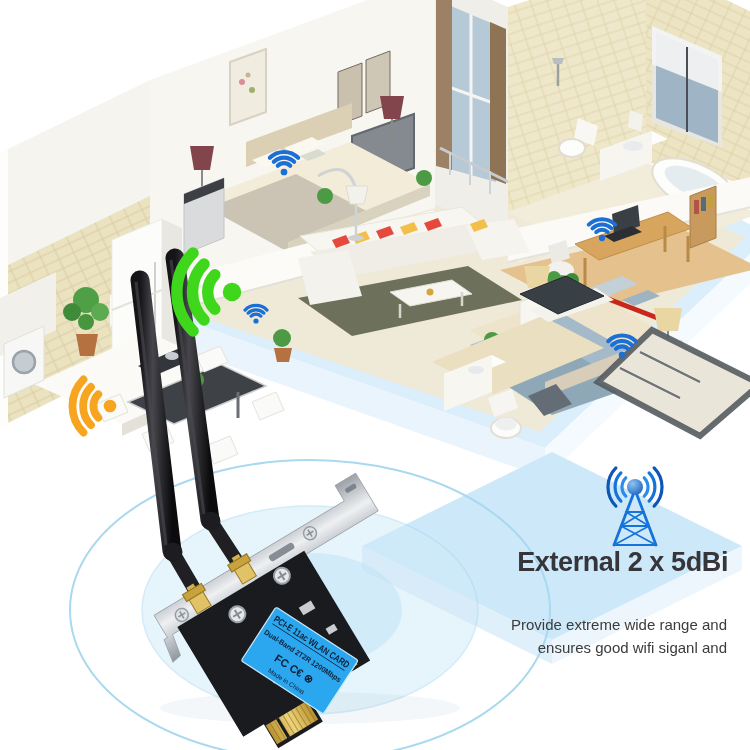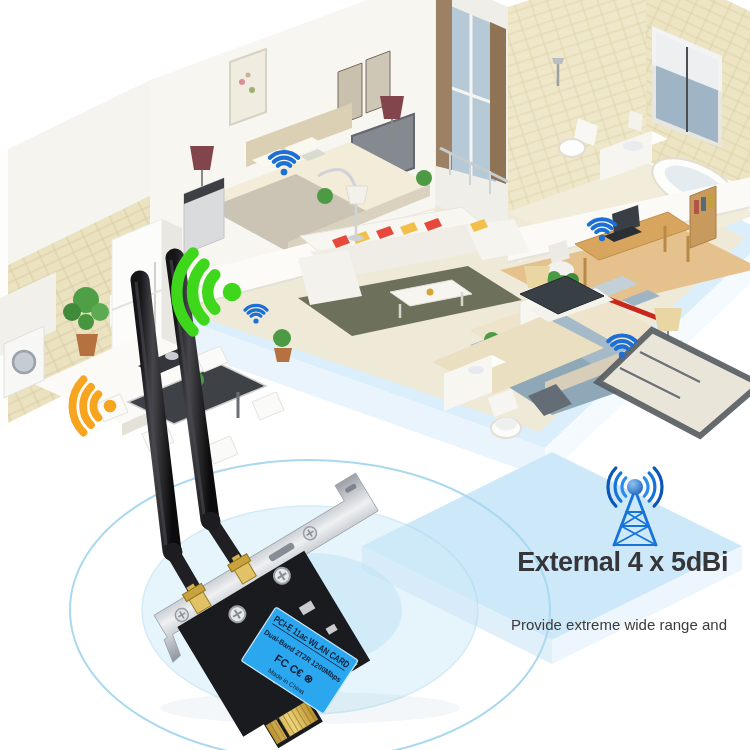--- a/index.html
+++ b/index.html
@@ -400,18 +400,19 @@
       <path d="M 620.9 472.9 A 20 20 0 0 0 620.9 501.1" stroke="#1673da"></path>
       <path d="M 615.9 467.9 A 27 27 0 0 0 615.9 506.1" stroke="#0d55b8"></path>
       <path d="M 644.2 477.8 A 13 13 0 0 1 644.2 496.2" stroke="#2b8cec"></path>
       <path d="M 649.1 472.9 A 20 20 0 0 1 649.1 501.1" stroke="#1673da"></path>
       <path d="M 654.1 467.9 A 27 27 0 0 1 654.1 506.1" stroke="#0d55b8"></path>
     </g>
   </g>
 </svg>
 
 <div class="headline">
-  <div>External 4 x 5dBi</div>
+  <div>External 2 x 5dBi</div>
 </div>
 <div class="bodytext">
   <div>Provide extreme wide range and</div>
+  <div>ensures good wifi siganl and</div>
 </div>
 </div>
 
 </body></html>

